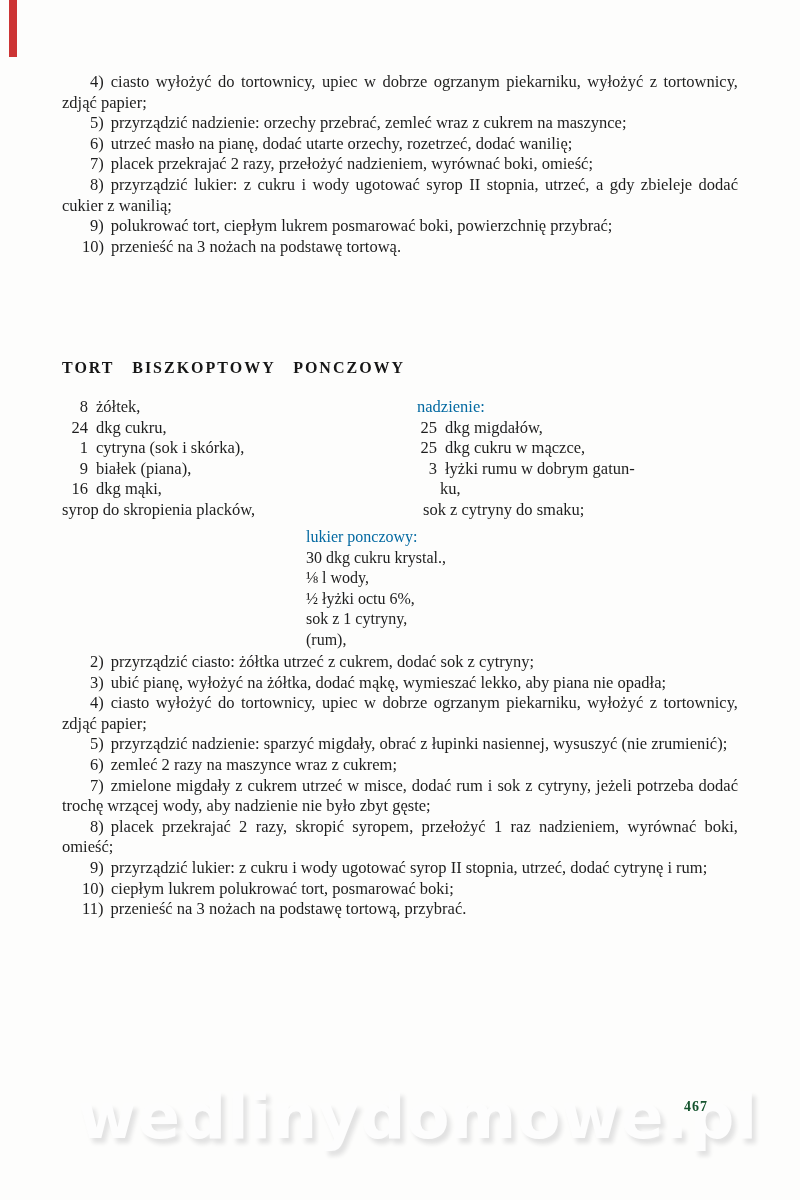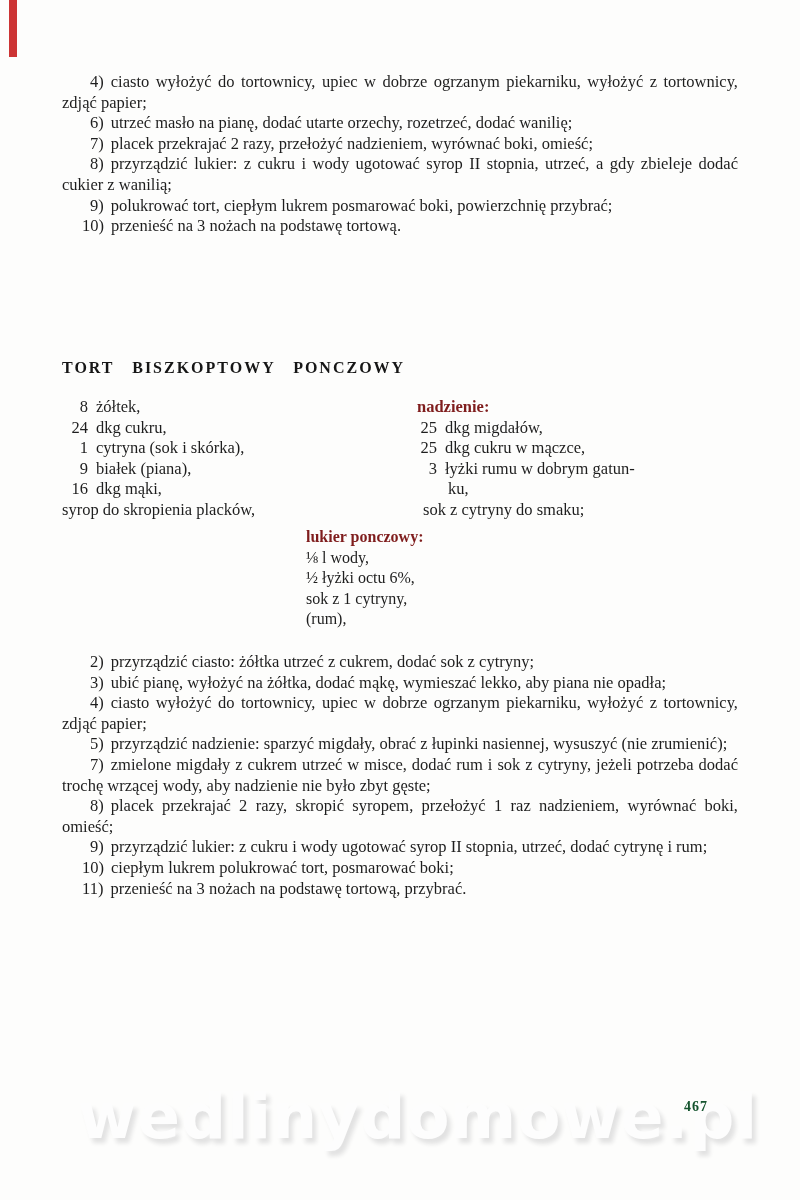--- a/index.html
+++ b/index.html
@@ -25,22 +25,22 @@
     color:#161616;
   }
   
   .ingcol{font-size:16.5px;line-height:20.6px;}
   .ing-left{left:62px;top:397px;width:330px;}
   .ing-right{left:417px;top:397px;width:321px;}
   .ing-row{display:flex;}
   .qty{width:26px;text-align:right;flex:0 0 auto;}
   .rest{margin-left:8px;text-align:center;}
   .flushrow{margin-left:6px;}
-  .controw{margin-left:31px;}
-  .ing-header{font-weight:bold;color:#7f1d1d;}
+  .controw{margin-left:23px;}
+  .ing-header{font-weight:normal;color:#0369a1;}
   
   .icing{left:306px;top:527px;width:300px;font-size:16px;line-height:20.6px;}
   
   .watermark{
     left:78px;top:1080px;width:700px;
     font-family:"DejaVu Sans","Liberation Sans",sans-serif;
     font-weight:bold;font-size:63px;letter-spacing:1px;
     color:#fdfdfd;text-shadow:4px 5px 4px #e2e2e2;
     z-index:1;white-space:nowrap;
   }
@@ -49,20 +49,21 @@
   .blockA{top:72px;}
   .steps{top:652px;}
 </style>
 </head>
 <body>
 
 <div class="abs red-bar"></div>
 
 <div class="abs textcol blockA">
   <p class="para ind1"><span class="plabel">4)</span><span>ciasto wyłożyć do tortownicy, upiec w dobrze ogrzanym piekarniku, wyłożyć z tortownicy, zdjąć papier;</span></p>
+  <p class="para ind1"><span class="plabel">5)</span><span>przyrządzić nadzienie: orzechy przebrać, zemleć wraz z cukrem na maszynce;</span></p>
   <p class="para ind1"><span class="plabel">6)</span><span>utrzeć masło na pianę, dodać utarte orzechy, rozetrzeć, dodać wanilię;</span></p>
   <p class="para ind1"><span class="plabel">7)</span><span>placek przekrajać 2 razy, przełożyć nadzieniem, wyrównać boki, omieść;</span></p>
   <p class="para ind1"><span class="plabel">8)</span><span>przyrządzić lukier: z cukru i wody ugotować syrop II stopnia, utrzeć, a gdy zbieleje dodać cukier z wanilią;</span></p>
   <p class="para ind1"><span class="plabel">9)</span><span>polukrować tort, ciepłym lukrem posmarować boki, powierzchnię przybrać;</span></p>
   <p class="para ind2"><span class="plabel">10)</span><span>przenieść na 3 nożach na podstawę tortową.</span></p>
 </div>
 
 <div class="abs title">TORT BISZKOPTOWY PONCZOWY</div>
 
 <div class="abs ingcol ing-left">
@@ -102,31 +103,33 @@
   <div class="ing-row">
       <span class="qty" style="width:20px">3</span>
       <span class="rest">łyżki rumu w dobrym gatun-</span>
     </div>
   <div class="controw"><span>ku,</span></div>
   <div class="flushrow"><span>sok z cytryny do smaku;</span></div>
 </div>
 
 <div class="abs icing">
   <div class="ing-header">lukier ponczowy:</div>
+  <div>30 dkg cukru krystal.,</div>
   <div>⅛ l wody,</div>
   <div>½ łyżki octu 6%,</div>
   <div>sok z 1 cytryny,</div>
   <div>(rum),</div>
 </div>
 
 <div class="abs textcol steps">
   <p class="para ind1"><span class="plabel">2)</span><span>przyrządzić ciasto: żółtka utrzeć z cukrem, dodać sok z cytryny;</span></p>
   <p class="para ind1"><span class="plabel">3)</span><span>ubić pianę, wyłożyć na żółtka, dodać mąkę, wymieszać lekko, aby piana nie opadła;</span></p>
   <p class="para ind1"><span class="plabel">4)</span><span>ciasto wyłożyć do tortownicy, upiec w dobrze ogrzanym piekarniku, wyłożyć z tortownicy, zdjąć papier;</span></p>
   <p class="para ind1"><span class="plabel">5)</span><span>przyrządzić nadzienie: sparzyć migdały, obrać z łupinki nasiennej, wysuszyć (nie zrumienić);</span></p>
+  <p class="para ind1"><span class="plabel">6)</span><span>zemleć 2 razy na maszynce wraz z cukrem;</span></p>
   <p class="para ind1"><span class="plabel">7)</span><span>zmielone migdały z cukrem utrzeć w misce, dodać rum i sok z cytryny, jeżeli potrzeba dodać trochę wrzącej wody, aby nadzienie nie było zbyt gęste;</span></p>
   <p class="para ind1"><span class="plabel">8)</span><span>placek przekrajać 2 razy, skropić syropem, przełożyć 1 raz nadzieniem, wyrównać boki, omieść;</span></p>
   <p class="para ind1"><span class="plabel">9)</span><span>przyrządzić lukier: z cukru i wody ugotować syrop II stopnia, utrzeć, dodać cytrynę i rum;</span></p>
   <p class="para ind2"><span class="plabel">10)</span><span>ciepłym lukrem polukrować tort, posmarować boki;</span></p>
   <p class="para ind2"><span class="plabel">11)</span><span>przenieść na 3 nożach na podstawę tortową, przybrać.</span></p>
 </div>
 
 <div class="abs watermark">wedlinydomowe.pl</div>
 
 <div class="abs pagenum">467</div>

